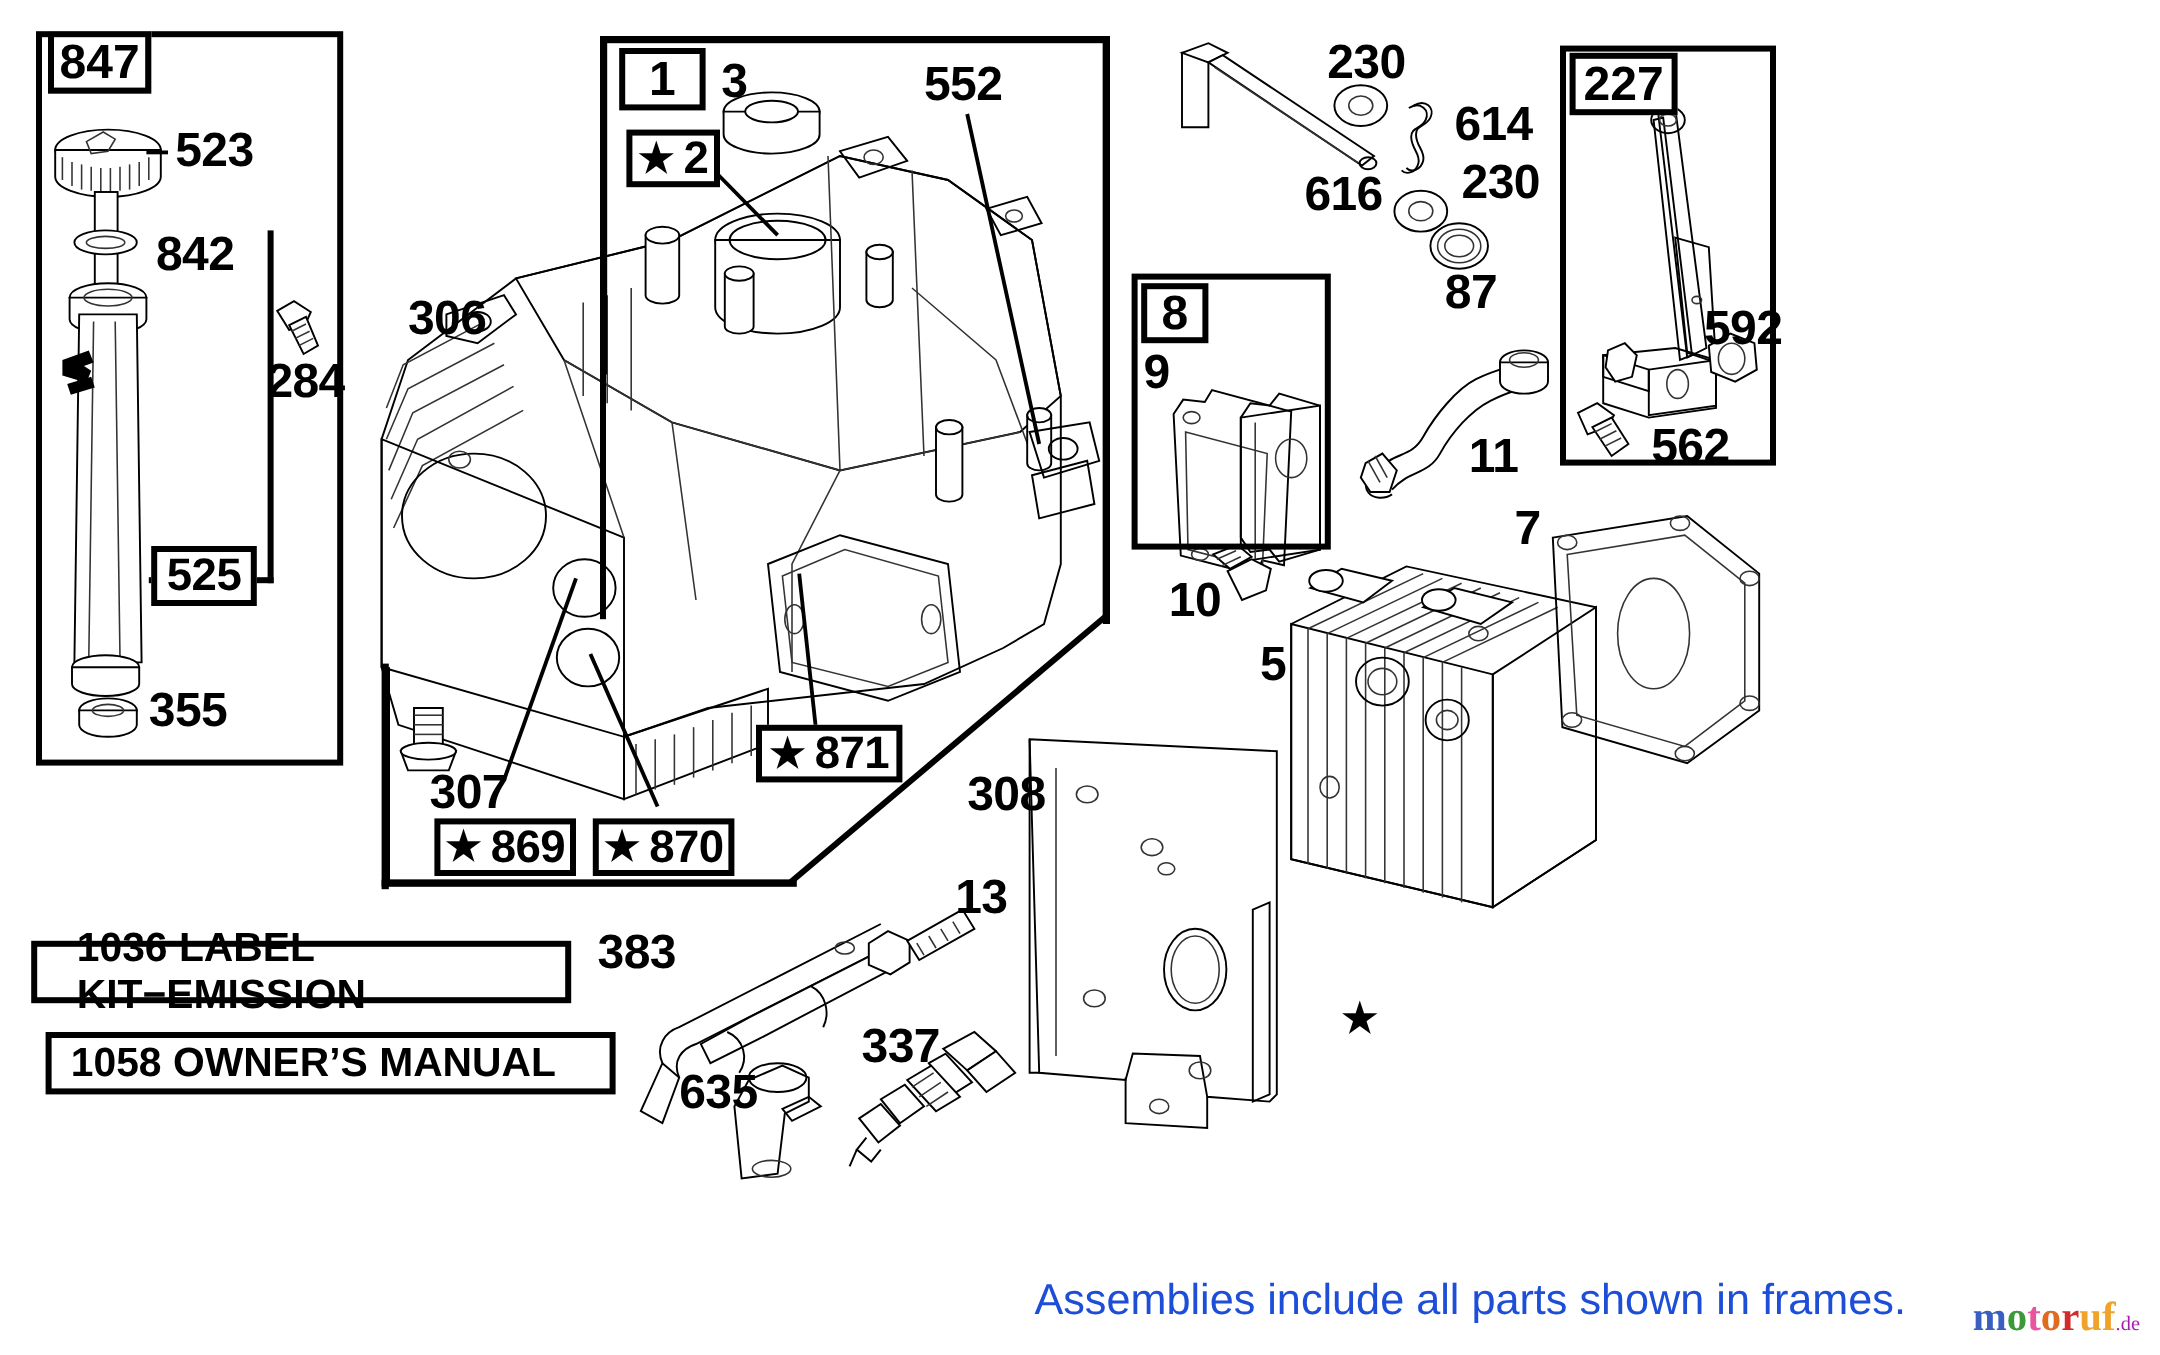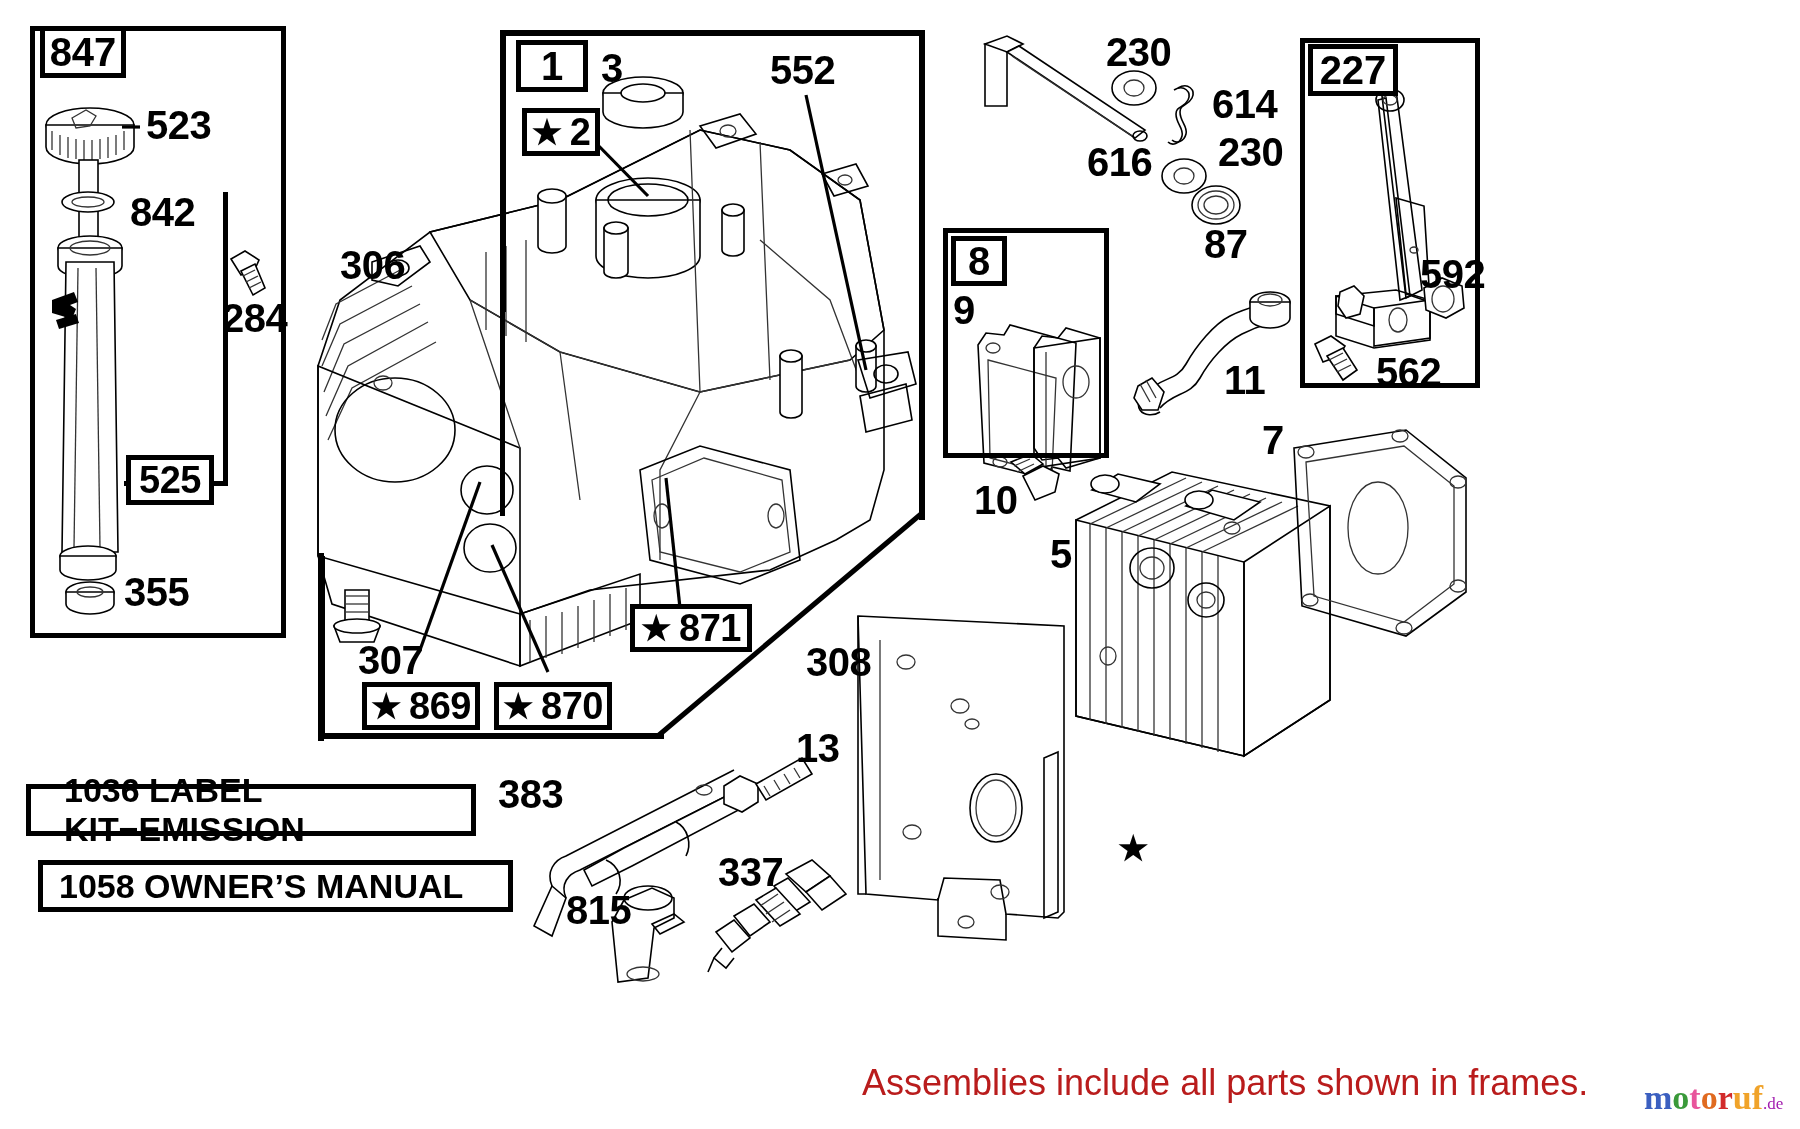--- a/index.html
+++ b/index.html
@@ -28,21 +28,21 @@
 
   
   .banner{position:absolute;border:5px solid #000;background:#fff;box-sizing:border-box;
           display:flex;align-items:center;
           font-weight:bold;color:#000;font-family:"Liberation Sans",sans-serif;}
 
   .note{position:absolute;font-weight:bold;font-size:30px;line-height:1.02;color:#000;
         font-family:"Liberation Sans",sans-serif;letter-spacing:-0.3px;white-space:pre-line;}
   .notestar{position:absolute;font-size:34px;color:#000;font-weight:bold;}
 
-  .assy{position:absolute;font-size:36px;color:#b91c1c;font-family:"Liberation Sans",sans-serif;
+  .assy{position:absolute;font-size:36px;color:#1d4ed8;font-family:"Liberation Sans",sans-serif;
         white-space:nowrap;}
 
   .wm{position:absolute;font-family:"Liberation Serif",serif;font-size:34px;white-space:nowrap;}
   .wm span{font-weight:bold;}
   .wm .de{font-size:17px;color:#a21caf;font-weight:normal;}
 
   svg.art{position:absolute;left:0;top:0;width:1800px;height:1129px;pointer-events:none;}
   .thin{stroke:#000;stroke-width:1.6;fill:none;}
   .thin2{stroke:#333;stroke-width:1.3;fill:none;}
   .fillw{fill:#fff;stroke:#000;stroke-width:1.6;}
@@ -475,21 +475,21 @@
 
   <div class="lbl n" style="left:953px;top:288px;">9</div>
   <div class="lbl n" style="left:974px;top:478px;">10</div>
   <div class="lbl n" style="left:1224px;top:358px;">11</div>
   <div class="lbl n" style="left:1050px;top:532px;">5</div>
   <div class="lbl n" style="left:1262px;top:418px;">7</div>
 
   <div class="lbl n" style="left:806px;top:640px;">308</div>
   <div class="lbl n" style="left:498px;top:772px;">383</div>
   <div class="lbl n" style="left:748px;top:726px;margin-left:48px;">13</div>
-  <div class="lbl n" style="left:566px;top:888px;">815</div>
+  <div class="lbl n" style="left:566px;top:888px;">635</div>
   <div class="lbl n" style="left:718px;top:850px;">337</div>
 
   <div class="banner" style="left:26px;top:784px;width:450px;height:52px;font-size:34px;padding-left:33px;">
     <span>1036 LABEL KIT−EMISSION</span>
   </div>
   <div class="banner" style="left:38px;top:860px;width:475px;height:52px;font-size:34px;padding-left:16px;">
     <span>1058 OWNER’S MANUAL</span>
   </div>
 
   <div class="notestar" style="left:1118px;top:828px;">★</div>

